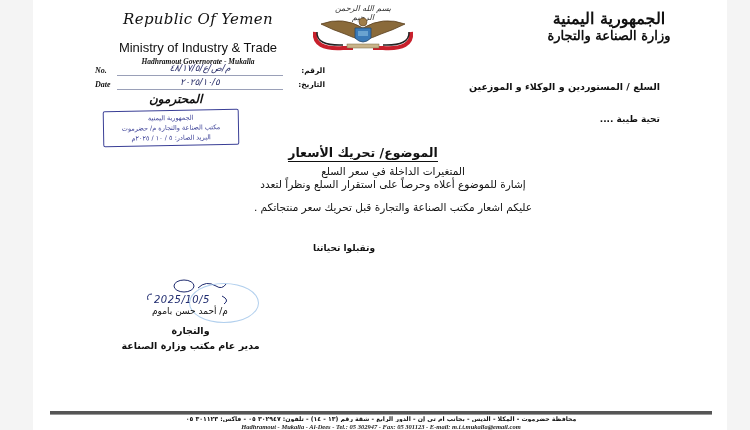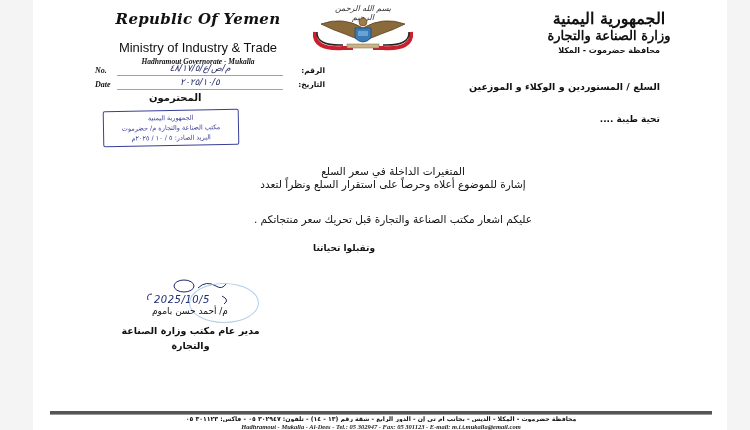--- a/index.html
+++ b/index.html
@@ -6,32 +6,32 @@
     html, body { width: 750px; height: 430px; overflow: hidden; background: #f4f4f4; }
     body { position: relative; font-family: "DejaVu Sans", sans-serif; color: #111; }
 
     .page {
       position: absolute; left: 33px; top: 0; width: 694px; height: 430px;
       background: #ffffff;
     }
 
     
     .en-header { position: absolute; left: 50px; top: 10px; width: 230px; text-align: center; }
-    .en-republic { font-family: "DejaVu Serif", serif; font-style: italic; font-weight: bold; font-size: 15px; letter-spacing: 0.3px; }
+    .en-republic { font-family: "DejaVu Serif", serif; font-style: italic; font-weight: normal; font-size: 15px; letter-spacing: 0.3px; }
     .en-ministry { font-family: "Liberation Sans", sans-serif; font-weight: normal; font-size: 13px; margin-top: 12px; }
     .en-gov { font-family: "Liberation Serif", serif; font-style: italic; font-weight: bold; font-size: 7.5px; margin-top: 2px; }
 
     .ref-row { position: absolute; left: 62px; width: 230px; height: 14px; font-size: 8px; }
     .ref-row .lbl-en { position: absolute; left: 0; bottom: 1px; font-family: "Liberation Serif", serif; font-style: italic; font-weight: bold; font-size: 8px; }
     .ref-row .val { position: absolute; left: 22px; right: 42px; bottom: 0; border-bottom: 1px solid #9aa0b8; height: 13px; font-family: "DejaVu Sans", sans-serif; font-size: 9px; color: #2a2f6a; text-align: center; direction: rtl; font-style: italic; margin-top: 36px; }
     .ref-row .lbl-ar { position: absolute; right: 0; bottom: 1px; font-size: 7.5px; font-weight: bold; direction: rtl; }
     .row-no { top: 62px; }
     .row-date { top: 76px; }
 
-    .honorific-left { position: absolute; left: 116px; top: 92px; font-size: 10px; font-weight: bold; direction: rtl; }
+    .honorific-left { position: absolute; left: 116px; top: 92px; font-size: 12px; font-weight: bold; direction: rtl; font-style: italic; }
 
     
     .emblem { position: absolute; left: 270px; top: 2px; width: 120px; height: 52px; }
     .emblem .basmala { position: absolute; left: 20px; top: 2px; width: 80px; height: 10px; font-size: 8px; text-align: center; direction: rtl; color: #333; font-style: italic; }
 
     
     .ar-header { position: absolute; right: 18px; top: 10px; width: 200px; text-align: center; direction: rtl; }
     .ar-republic { font-family: "DejaVu Serif", serif; font-size: 16px; font-weight: bold; letter-spacing: 1px; line-height: 18px; }
     .ar-ministry { font-family: "DejaVu Serif", serif; font-size: 13px; font-weight: bold; line-height: 16px; }
     .ar-gov { font-size: 8px; font-weight: bold; margin-top: 2px; }
@@ -49,21 +49,21 @@
     .greeting { position: absolute; right: 67px; top: 114px; direction: rtl; font-size: 9px; font-weight: bold; }
 
     .subject {
       position: absolute; left: 210px; width: 240px; top: 145px; text-align: center; direction: rtl;
       font-size: 12.5px; font-weight: bold;
     }
     .subject span { border-bottom: 1.5px solid #111; padding-bottom: 1px; }
 
     .body-text { position: absolute; left: 140px; width: 440px; top: 165px; direction: rtl; text-align: center; font-size: 10.5px; line-height: 13px; }
     .body-text p { margin: 0; }
-    .body-text p.p2 { margin-top: 22px; }
+    .body-text p.p2 { margin-top: 10px; }
 
     .closing { position: absolute; left: 280px; top: 243px; direction: rtl; font-size: 9px; font-weight: bold; }
 
     
     .signature {
       position: absolute; left: 93px; top: 278px; width: 120px; height: 30px;
     }
     .sig-date { position: absolute; left: 28px; top: 16px; font-size: 10px; color: #1e2a6e; font-style: italic; letter-spacing: 0.5px; }
     .official-stamp {
       position: absolute; left: 156px; top: 283px; width: 70px; height: 40px;
@@ -119,32 +119,34 @@
       <path d="M52 26 L68 26 L68 36 Q60 44 52 36 Z" fill="#3a7ab8" stroke="#2a4a6a" stroke-width="0.8"></path>
       <rect x="55" y="29" width="10" height="5" fill="#6aa3d0"></rect>
 
       <rect x="44" y="42" width="32" height="4" fill="#c9b48a" stroke="#7a6a40" stroke-width="0.5"></rect>
     </svg>
   </div>
 
   <div class="ar-header">
     <div class="ar-republic">الجمهورية اليمنية</div>
     <div class="ar-ministry">وزارة الصناعة والتجارة</div>
-    <div class="ar-gov">محافظة حضرموت - المكلا</div>
   </div>
 
   <div class="stamp">
     <div>الجمهورية اليمنية</div>
     <div>مكتب الصناعة والتجارة م/ حضرموت</div>
     <div>البريد الصادر: ٥ / ١٠ / ٢٠٢٥م</div>
   </div>
 
   <div class="addressee">السلع / المستوردين و الوكلاء و الموزعين</div>
   <div class="greeting">تحية طيبة ....</div>
 
+  <div class="subject">
+    <span>الموضوع/ تحريك الأسعار</span>
+  </div>
 
   <div class="body-text">
     <p>المتغيرات الداخلة في سعر السلع</p>
     <p>إشارة للموضوع أعلاه وحرصاً على استقرار السلع ونظراً لتعدد</p>
     <p class="p2">عليكم اشعار مكتب الصناعة والتجارة قبل تحريك سعر منتجاتكم .</p>
   </div>
 
   <div class="closing">وتقبلوا تحياتنا</div>
 
   <div class="signature">
@@ -153,20 +155,20 @@
       <path d="M72 10 Q80 2 90 8 Q96 12 100 6" fill="none" stroke="#1e2a6e" stroke-width="1"></path>
       <path d="M22 22 Q20 16 26 16" fill="none" stroke="#1e2a6e" stroke-width="1"></path>
       <path d="M96 18 Q104 22 98 26" fill="none" stroke="#1e2a6e" stroke-width="1"></path>
     </svg>
     <span class="sig-date">2025/10/5</span>
   </div>
   <div class="official-stamp"></div>
 
   <div class="signer-name">م/ أحمد حسن باموم</div>
   <div class="signer-title">
+    <div>والتجارة</div>
     <div>مدير عام مكتب وزارة الصناعة</div>
-    <div>والتجارة</div>
   </div>
 
   <div class="footer-rule"></div>
   <div class="footer-ar">محافظة حضرموت - المكلا - الديس - بجانب ام تي إن - الدور الرابع - شقة رقم (١٣ - ١٤) - تلفون: ٣٠٢٩٤٧ ٠٥ - فاكس: ٣٠١١٢٣ ٠٥</div>
   <div class="footer-en">Hadhramout - Mukalla - Al-Dees - Tel.: 05 302947 - Fax: 05 301123 - E-mail: m.i.t.mukalla@email.com</div>
 </div>
 
 </body></html>

